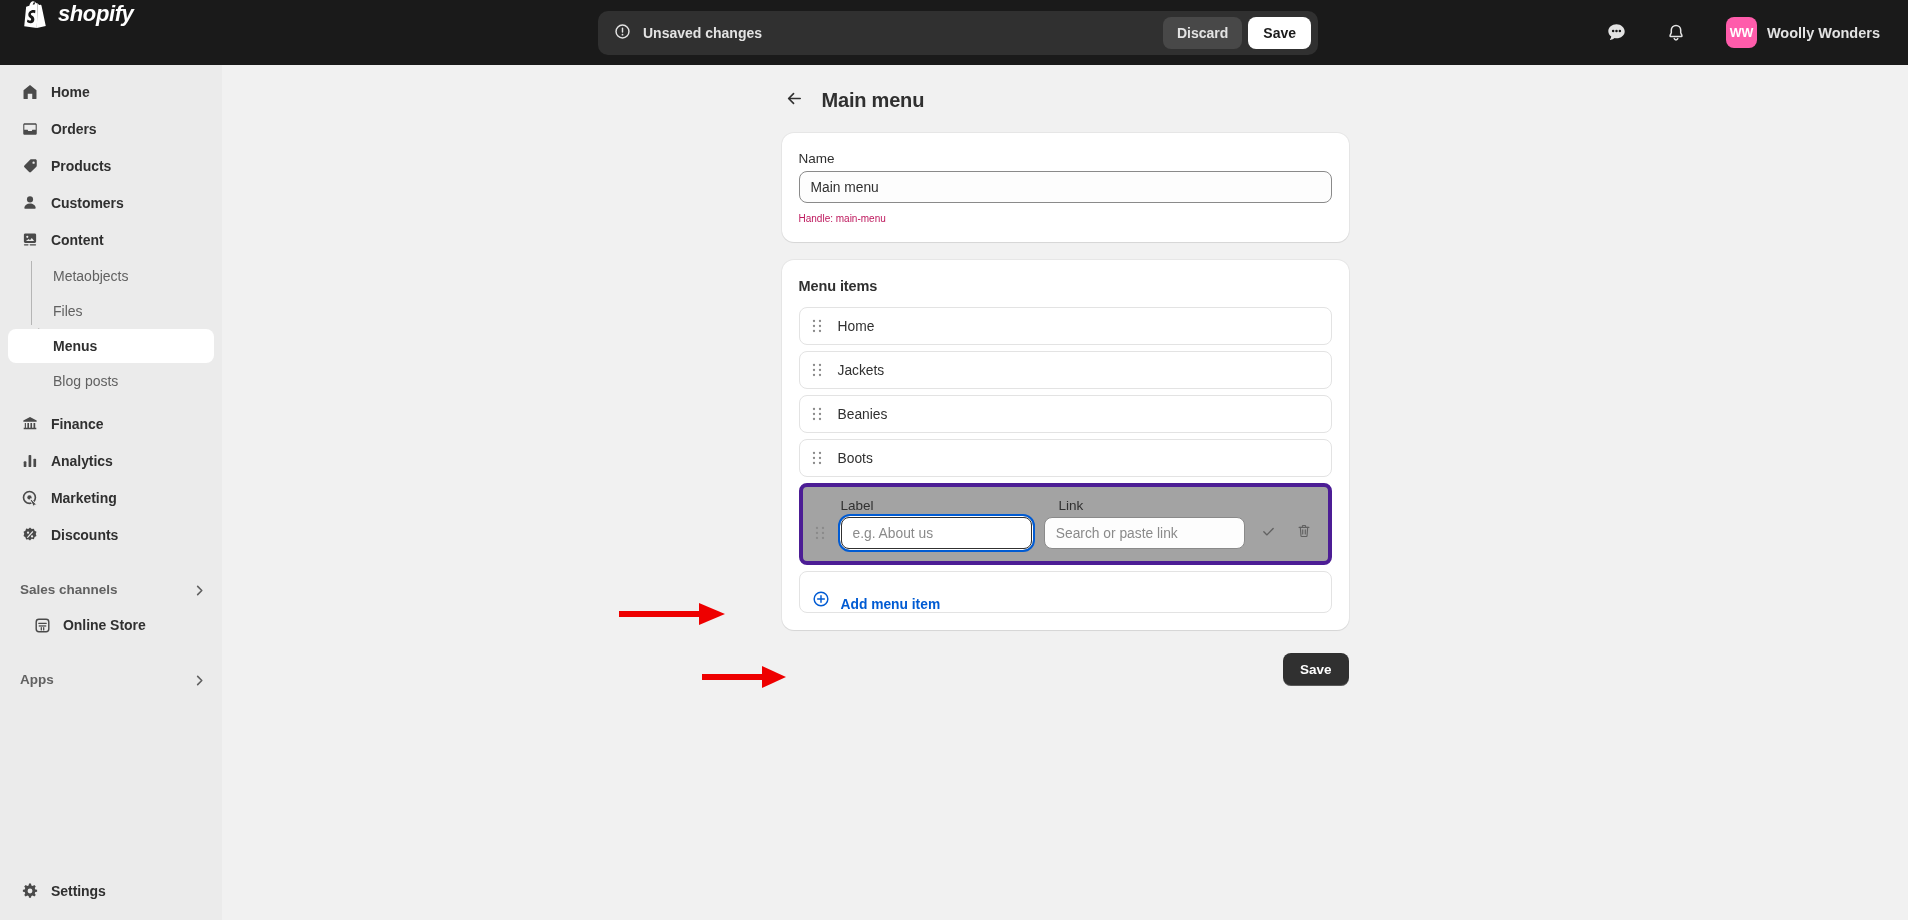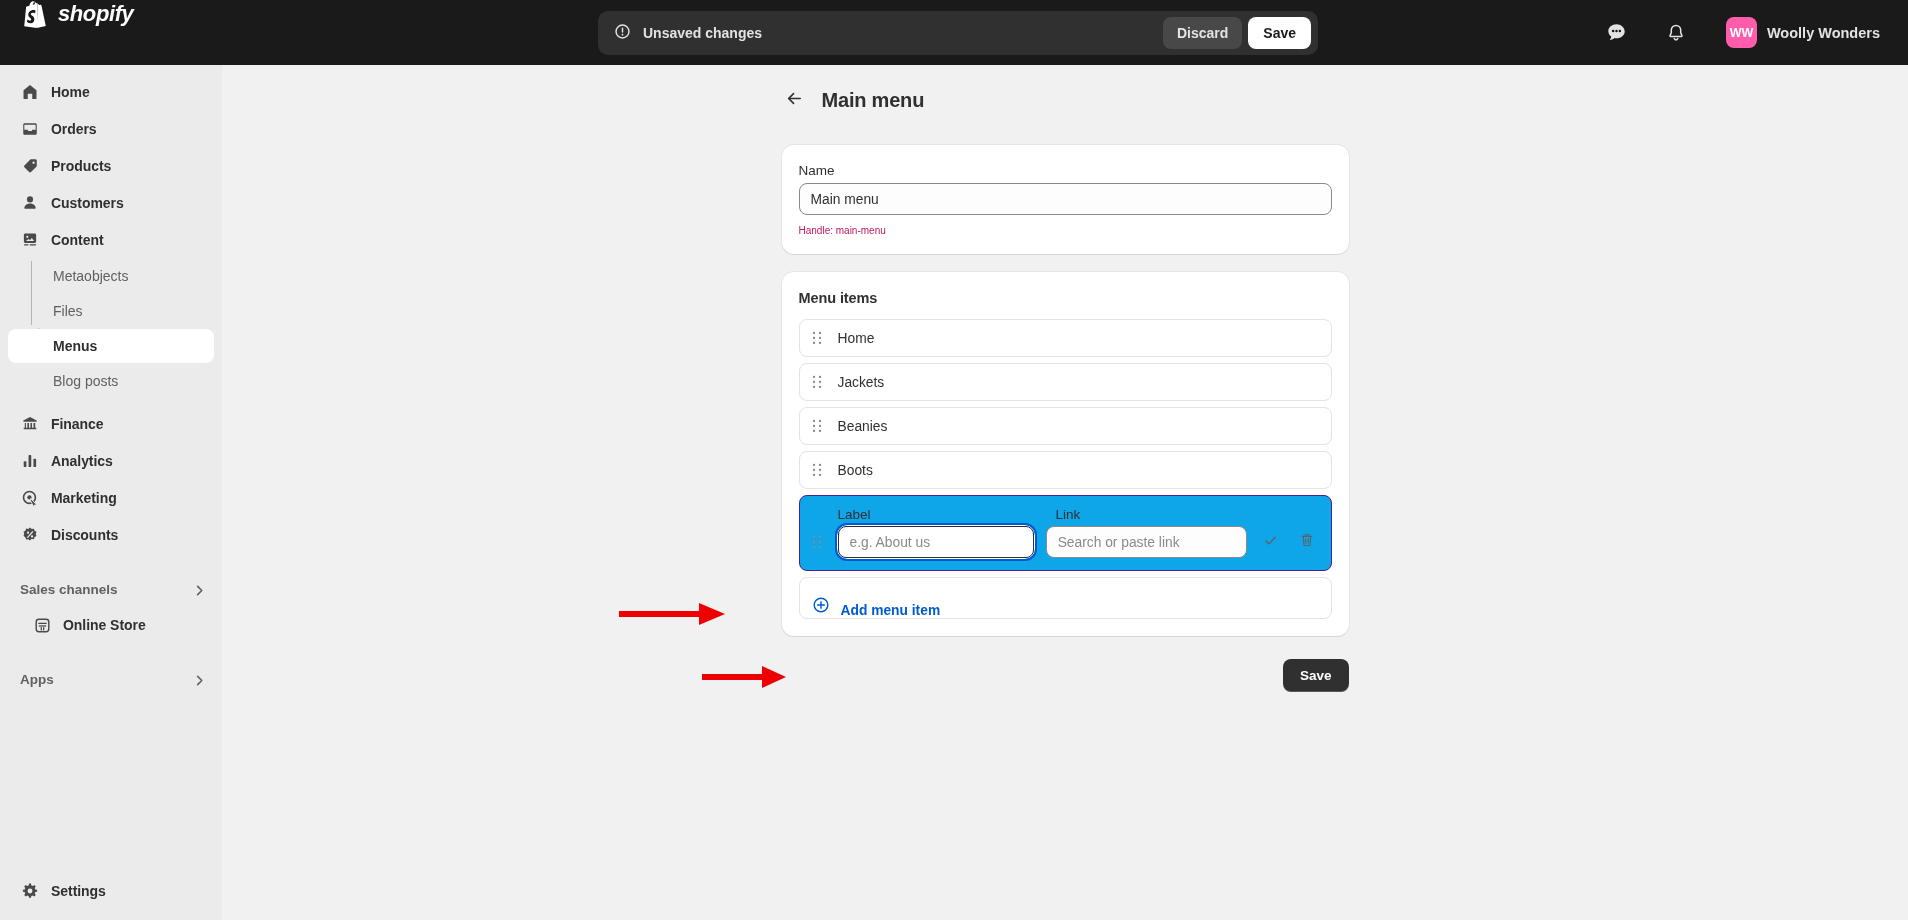--- a/index.html
+++ b/index.html
@@ -143,21 +143,21 @@
   .page-title { font-size: 20px; font-weight: 700; color: #303030;
     letter-spacing: -0.2px; }
 
   .card {
     width: 567px; margin: 0 auto;
     background: #ffffff;
     border-radius: 12px;
     box-shadow: 0 0 0 1px rgba(0,0,0,0.045), 0 1px 1px rgba(0,0,0,0.07);
     padding: 18px 17px;
   }
-  .card.name-card { margin-top: 32px; }
+  .card.name-card { margin-top: 20px; }
   .card.items-card { margin-top: 18px; padding-bottom: 17px; }
 
   .field-label { font-size: 13.5px; color: #303030; margin-bottom: 5px; }
   .text-input {
     width: 100%; height: 32px;
     border: 1px solid #8a8a8a;
     border-radius: 8px;
     background: #fdfdfd;
     font-size: 13.8px; color: #303030;
     padding: 0 11px;
@@ -176,22 +176,22 @@
     background: #ffffff;
     padding-left: 12px;
     cursor: pointer;
   }
   .drag-dots { width: 10px; height: 14px; flex: 0 0 10px; }
   .menu-row .row-label {
     font-size: 13.8px; color: #303030; margin-left: 16px;
   }
 
   .edit-row {
-    border: 1px solid #4c1d95; border-radius: 8px;
-    background: #0ea5e9; padding: 11px 12px 12px;
+    border: 4px solid #4c1d95; border-radius: 8px;
+    background: #a3a3a3; padding: 11px 12px 12px;
     margin-bottom: 6px;
   }
   .edit-labels { display: flex; margin-left: 26px; margin-bottom: 4px; }
   .edit-labels .l1 { width: 218px; font-size: 13.5px; color: #303030; }
   .edit-labels .l2 { font-size: 13.5px; color: #303030; }
   .edit-fields { display: flex; align-items: center; gap: 12px; }
   .edit-fields .drag-dots { margin-right: 4px; }
   .label-input-wrap {
     width: 213px; border-radius: 9px;
     outline: 2px solid #005bd3; outline-offset: 1px;

